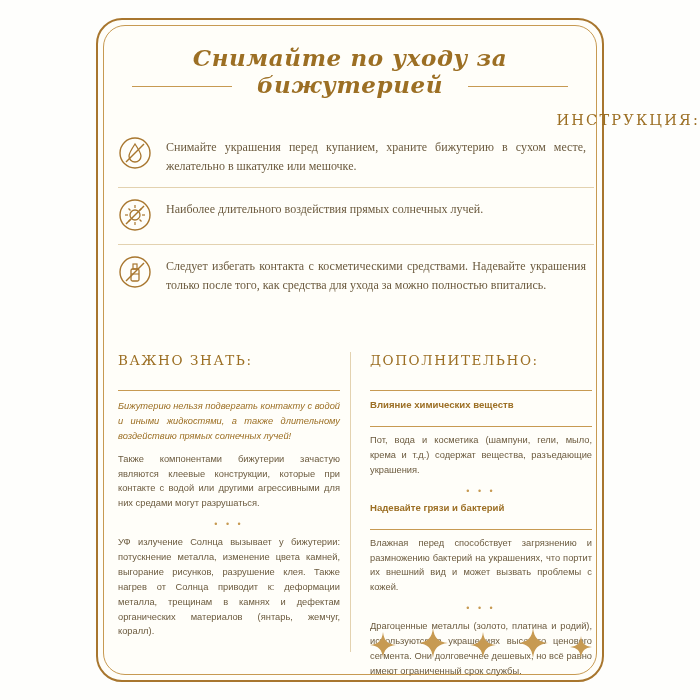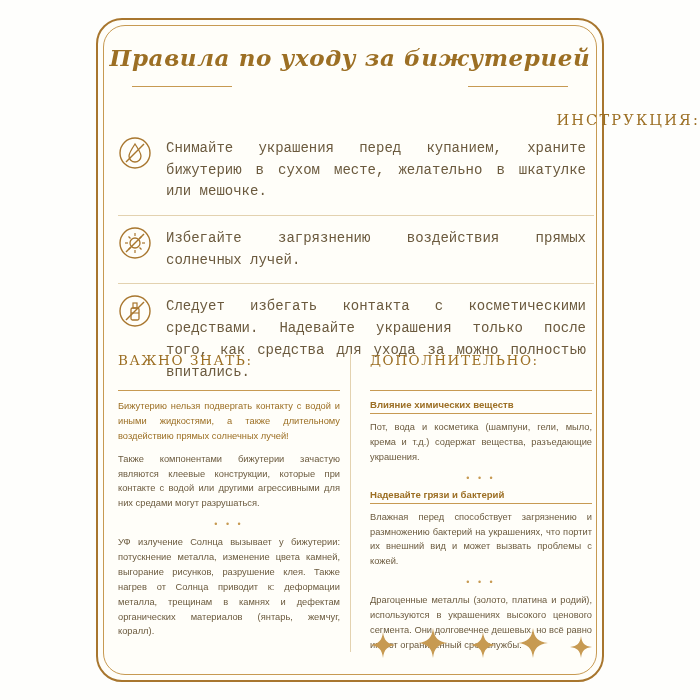--- a/index.html
+++ b/index.html
@@ -76,22 +76,22 @@
   .instr-row:last-child { border-bottom: none; }
   .ico {
     flex: 0 0 auto;
     width: 34px; height: 34px;
     margin-right: 14px;
     margin-top: 1px;
   }
   .ico svg { display: block; }
   .instr-text {
     color: #6b5a3e;
-    font-family: Liberation Mono, monospace;
-    font-size: 14px;
+    font-family: Liberation Serif, serif;
+    font-size: 12px;
     line-height: 1.55;
     text-align: justify;
     padding-right: 8px;
     padding-top: 3px;
   }
 
   .col-divider {
     position: absolute;
     left: 350px; top: 352px;
     width: 1px; height: 300px;
@@ -114,55 +114,55 @@
     border-bottom: 1px solid #c79a52;
     margin-bottom: 8px;
   }
   .para {
     color: #6b5a3e;
     font-size: 9.3px;
     line-height: 1.6;
     text-align: justify;
     margin: 0 0 8px 0;
   }
-  .para.accent { color: #9c6f24; }
+  .para.accent { color: #9c6f24; font-style: italic; }
   .dots {
     text-align: center;
     color: #c79a52;
     font-size: 9px;
     letter-spacing: 3px;
     margin: 2px 0 6px 0;
   }
   .sub-head {
     color: #9c6f24;
     font-size: 9.6px;
     font-weight: bold;
     border-bottom: 1px solid #c79a52;
-    padding-bottom: 3px;
+    padding-bottom: 16px;
     margin: 0 0 6px 0;
   }
   .stars {
     position: absolute;
     left: 370px; top: 628px;
     width: 222px;
     display: flex;
     align-items: flex-end;
     justify-content: space-between;
     color: #c79a52;
   }
   .star { display: block; }
 </style>
 </head>
 <body>
 
 <div id="page">
   <div class="card">
     <div class="card-inner"></div>
 
-    <div class="title">Правила по уходу за бижутерией</div>
+    <div class="title">Снимайте по уходу за бижутерией</div>
     <div class="title-rule left"></div>
     <div class="title-rule right"></div>
   </div>
 
   <div class="instr-head section-head">ИНСТРУКЦИЯ:</div>
 
   <div class="instr-list">
 
     <div class="instr-row">
       <div class="ico">
@@ -186,21 +186,21 @@
             <line x1="7" y1="17" x2="10" y2="17"></line>
             <line x1="24" y1="17" x2="27" y2="17"></line>
             <line x1="10.5" y1="10.5" x2="12.5" y2="12.5"></line>
             <line x1="21.5" y1="21.5" x2="23.5" y2="23.5"></line>
             <line x1="23.5" y1="10.5" x2="21.5" y2="12.5"></line>
             <line x1="12.5" y1="21.5" x2="10.5" y2="23.5"></line>
           </g>
           <line x1="8" y1="26" x2="26" y2="8" stroke="#a8762e" stroke-width="1.4"></line>
         </svg>
       </div>
-      <div class="instr-text">Избегайте загрязнению воздействия прямых солнечных лучей.</div>
+      <div class="instr-text">Наиболее длительного воздействия прямых солнечных лучей.</div>
     </div>
 
 
     <div class="instr-row">
       <div class="ico">
         <svg width="34" height="34" viewBox="0 0 34 34">
           <circle cx="17" cy="17" r="15" fill="none" stroke="#a8762e" stroke-width="1.4"></circle>
           <rect x="13" y="14" width="8" height="12" rx="1.5" fill="none" stroke="#a8762e" stroke-width="1.3"></rect>
           <rect x="15" y="9" width="4" height="5" fill="none" stroke="#a8762e" stroke-width="1.2"></rect>
           <line x1="13" y1="19" x2="21" y2="19" stroke="#a8762e" stroke-width="1.1"></line>

